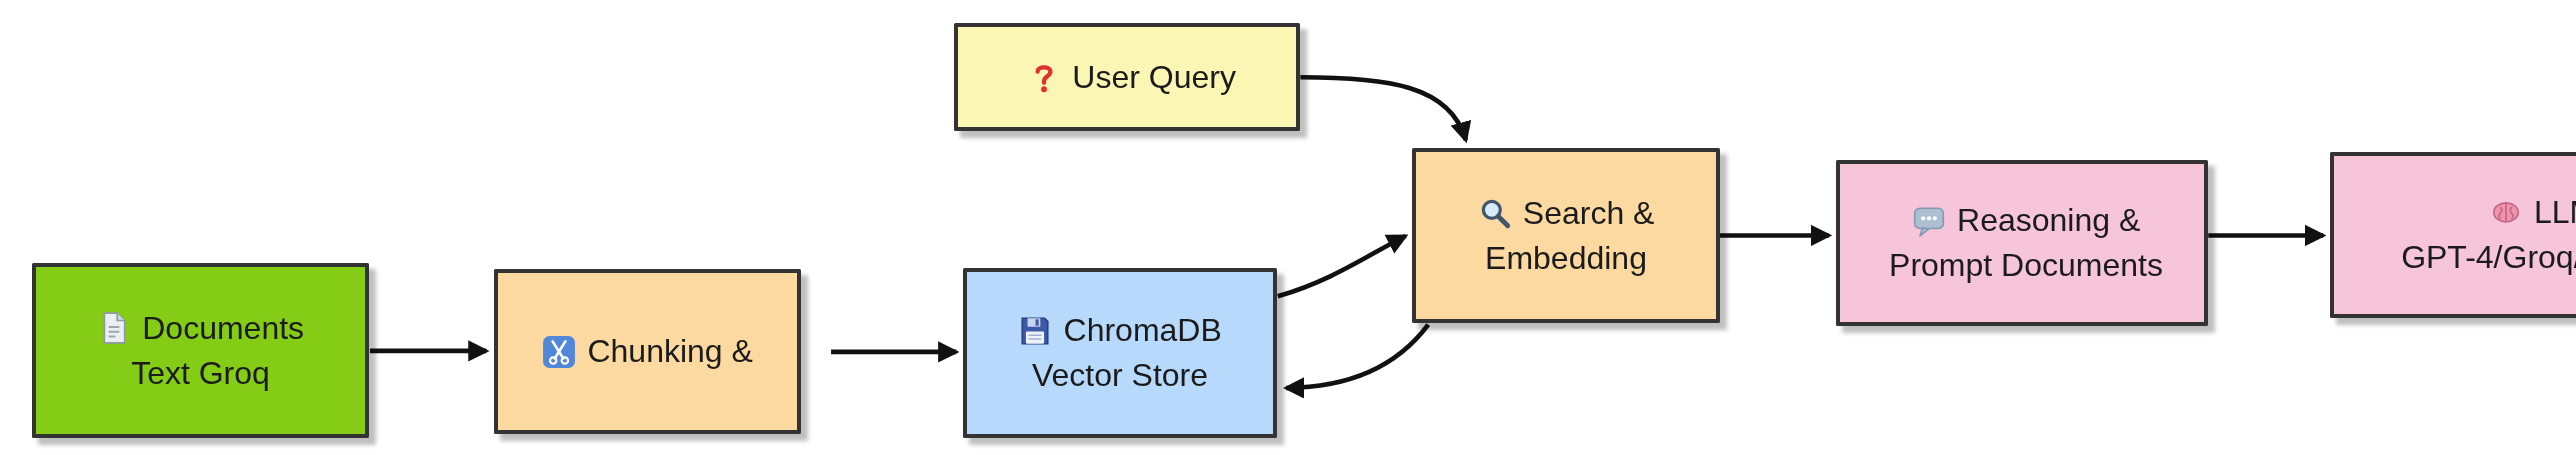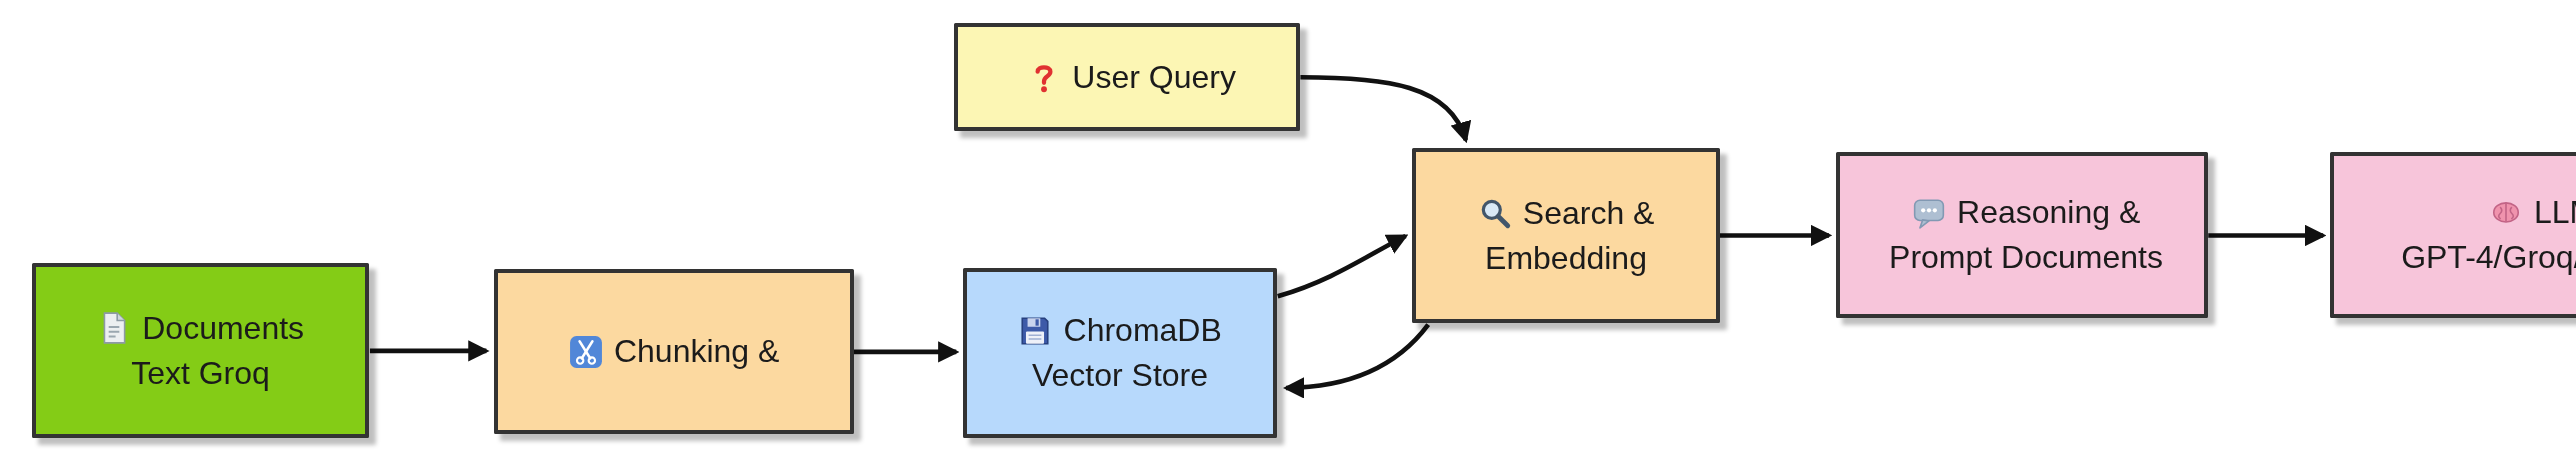--- a/index.html
+++ b/index.html
@@ -23,25 +23,25 @@
     text-align: center;
     color: #1b1b1b;
     font-size: 32px;
     line-height: 45px;
   }
   .line { display: flex; align-items: center; justify-content: center; gap: 11.3px; white-space: nowrap; }
   .icon { display: inline-flex; width: 34px; height: 34px; flex: 0 0 auto; }
   .icon svg { width: 100%; height: 100%; }
 
   #node-documents  { left: 32px;   top: 263px; width: 337px; height: 175px; }
-  #node-chunking   { left: 494px;  top: 269px; width: 360px; height: 165px; }
+  #node-chunking   { left: 494px;  top: 269px; width: 307px; height: 165px; }
   #node-chromadb   { left: 963px; top: 268px; width: 314px; height: 170px; }
   #node-user-query { left: 954px; top: 23px;  width: 346px; height: 108px; }
   #node-search     { left: 1412px; top: 148px; width: 308px; height: 175px; }
-  #node-reasoning  { left: 1836px; top: 152px; width: 372px; height: 166px; padding-left: 8px; }
+  #node-reasoning  { left: 1836px; top: 160px; width: 372px; height: 166px; padding-left: 8px; }
   #node-llm        { left: 2330px; top: 152px; width: 425px; height: 166px; }
 
   .edge { fill: none; stroke: #111111; stroke-width: 9; }
 </style>
 </head>
 <body>
 
 <div class="canvas" style="background-color: rgb(255, 255, 255);">
 
   <svg id="edges" width="3621" height="456" viewBox="0 0 7028 885" xmlns="http://www.w3.org/2000/svg">

